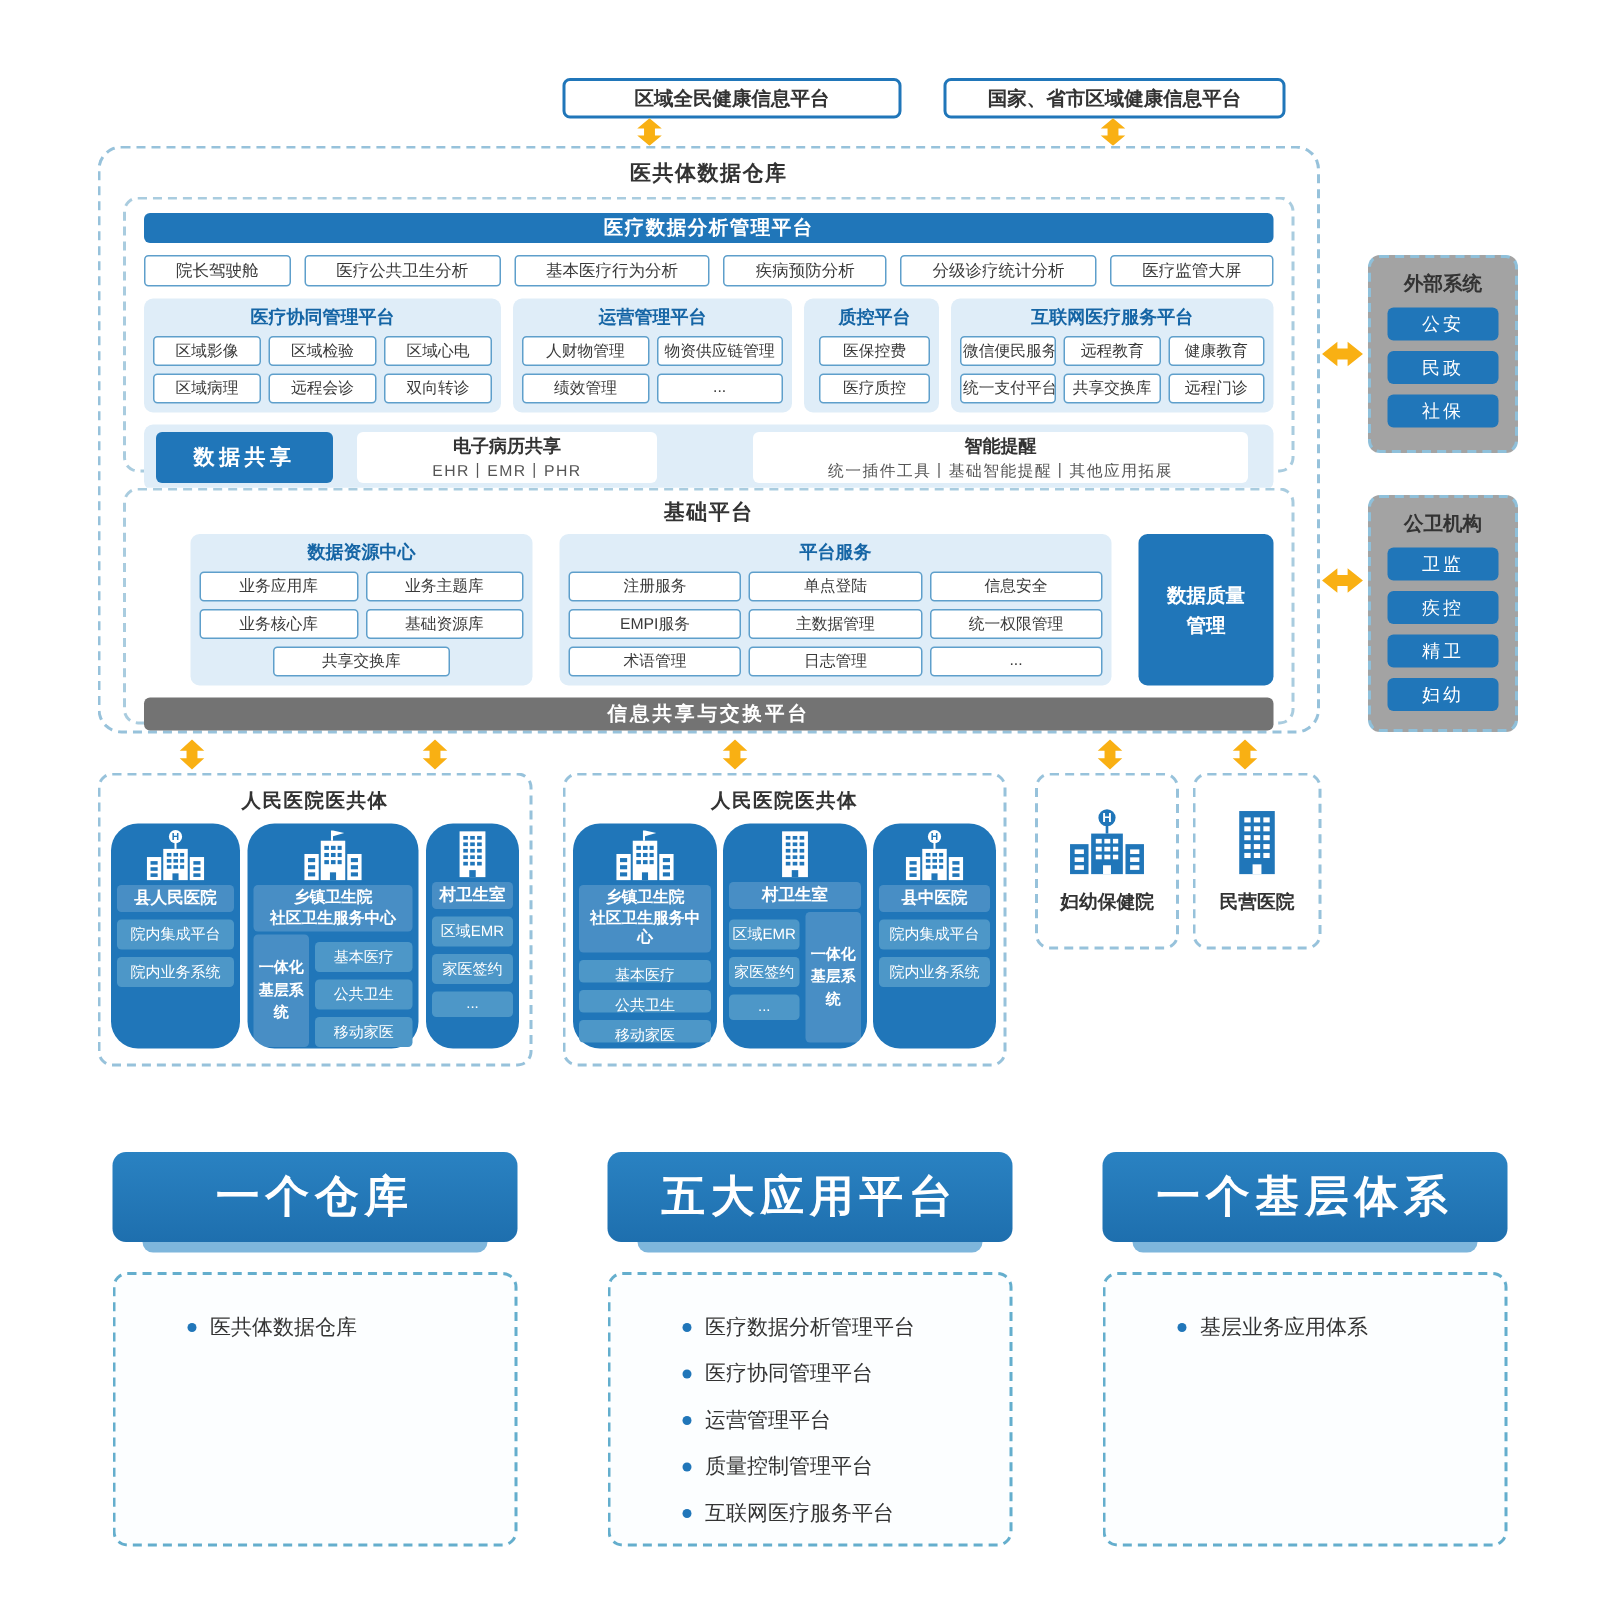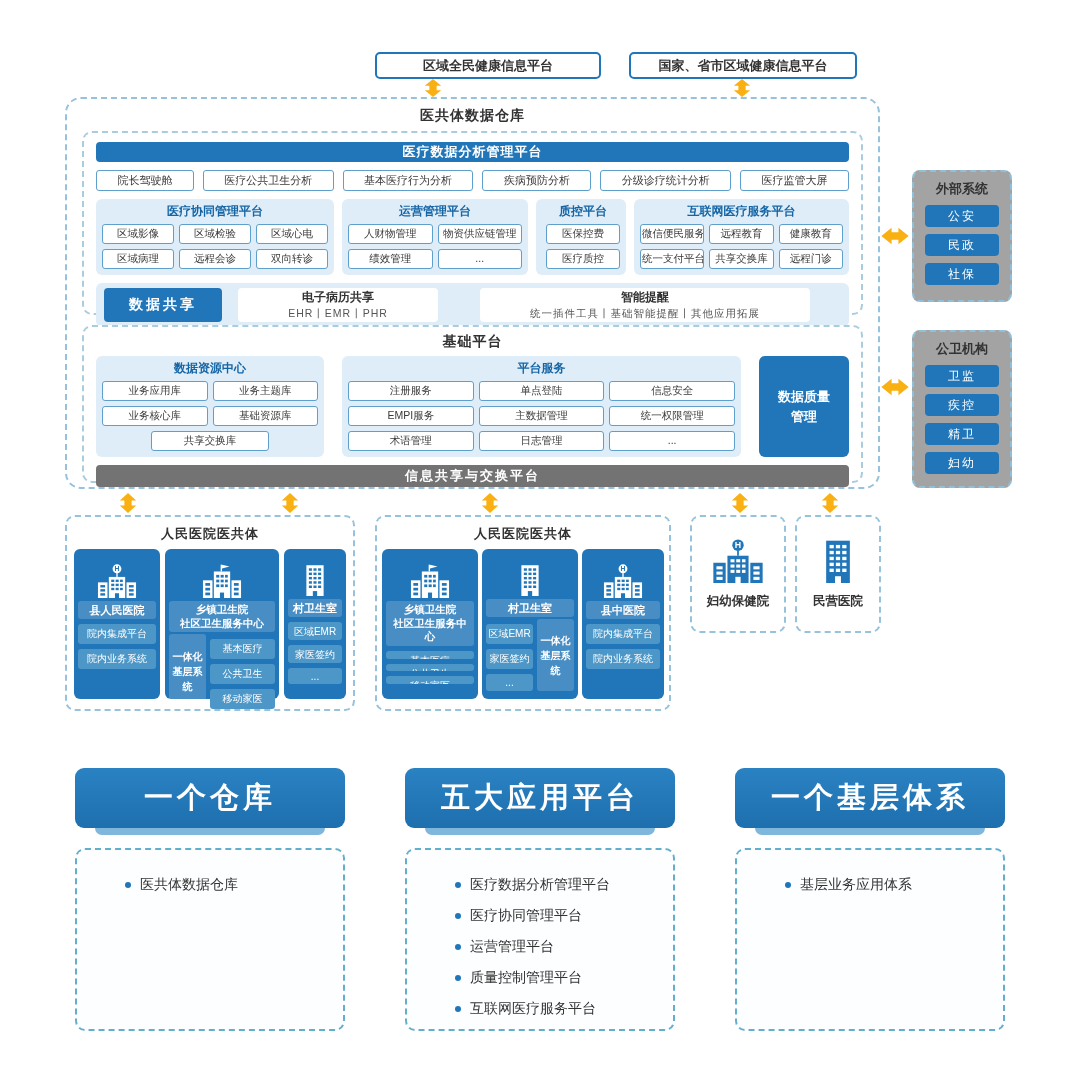--- a/index.html
+++ b/index.html
@@ -46,24 +46,24 @@
 
   .share-row { margin-top:8px; background:#DFEDF8; border-radius:6px; padding:5px 8px; display:flex;
                align-items:stretch; height:44px; }
   .share-label { background:#2076B9; color:#fff; font-weight:bold; font-size:14px; width:118px; border-radius:4px;
                  display:flex; align-items:center; justify-content:center; letter-spacing:3px; flex:none; }
   .share-box { background:#fff; border-radius:4px; padding:2px 10px; display:flex; flex-direction:column;
                justify-content:center; text-align:center; }
   .share-box .t1 { font-size:12px; font-weight:bold; color:#333; }
   .share-box .t2 { font-size:10.5px; color:#555; margin-top:1px; letter-spacing:1px; }
   #share-emr { width:200px; margin-left:16px; }
-  #share-smart { width:330px; margin-left:42px; }
+  #share-smart { width:330px; margin-left:64px; }
 
   .base-row { display:flex; gap:18px; margin-top:5px; align-items:stretch; }
-  #g-dc { width:228px; }
+  #g-dc { width:228px;margin-left:31px; }
   #g-svc { flex:1; }
   #dc-last { grid-column:1 / -1; width:55%; justify-self:center; }
   #quality { width:90px; background:#2076B9; border-radius:6px; color:#fff; font-weight:bold; font-size:13px;
              display:flex; align-items:center; justify-content:center; text-align:center; padding:0 14px; line-height:1.5; }
   .exchange-bar { margin-top:8px; background:#737373; border-radius:4px; color:#fff; font-weight:bold; font-size:13px;
                   text-align:center; height:22px; line-height:22px; letter-spacing:2px; }
 
   
   .sidebox { position:absolute; left:912px; width:100px; border:2px dashed #8FC0DA; border-radius:8px;
              background:#a3a3a3; padding:8px 0 0; }
@@ -74,21 +74,21 @@
              font-size:12px; display:flex; align-items:center; justify-content:center; letter-spacing:2px; }
 
   
   .hgroup { position:absolute; top:515px; border:2px dashed #97C2DB; border-radius:10px; background:#fff; }
   #people { left:65px; width:290px; height:196px; }
   #tcm { left:375px; width:296px; height:196px; }
   .hgroup h3 { margin:8px 0 6px; text-align:center; font-size:13px; color:#333; font-weight:bold; letter-spacing:1px; }
   .cards { display:flex; }
   #people .cards { padding:0 7px; gap:5px; }
   #tcm .cards { padding:0 5px; gap:4px; }
-  .hcard { background:#2076B9; border-radius:6px; padding:15px 4px; display:flex; flex-direction:column;
+  .hcard { background:#2076B9; border-radius:18px; padding:4px 4px; display:flex; flex-direction:column;
            align-items:center; height:150px; }
   .bicon { display:block; }
   .hcard .bicon { height:34px; width:58px; color:#fff; --win:#2076B9; flex:none; }
   .hcard .bicon-sm { width:28px; height:32px; }
   .hname { background:rgba(255,255,255,.18); border-radius:3px; color:#fff; font-weight:bold; font-size:11px;
            padding:2px 3px; margin-top:3px; text-align:center; line-height:1.3; width:100%; }
   .hname.two { font-size:10.5px; }
   .hbtn { background:#4D97C8; border-radius:3px; color:#fff; font-size:10px; text-align:center;
           padding:3px 1px; width:100%; margin-top:5px; white-space:nowrap; overflow:hidden; }
   .hbody { display:flex; gap:4px; width:100%; flex:1; margin-top:2px; }

